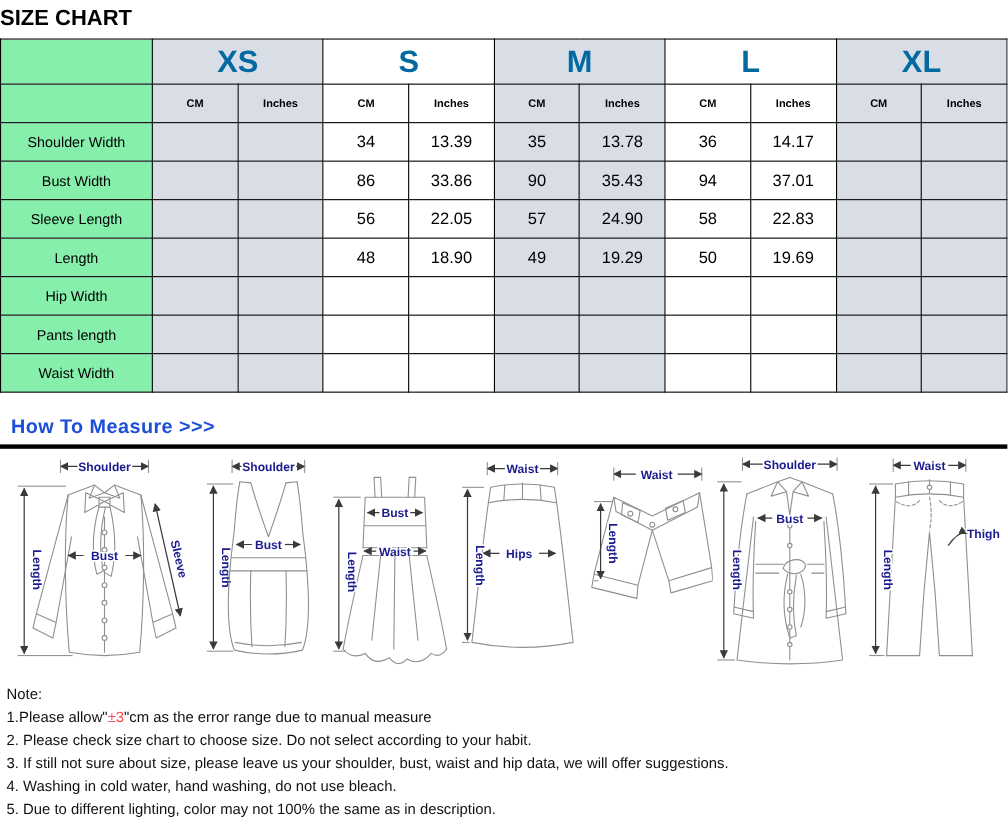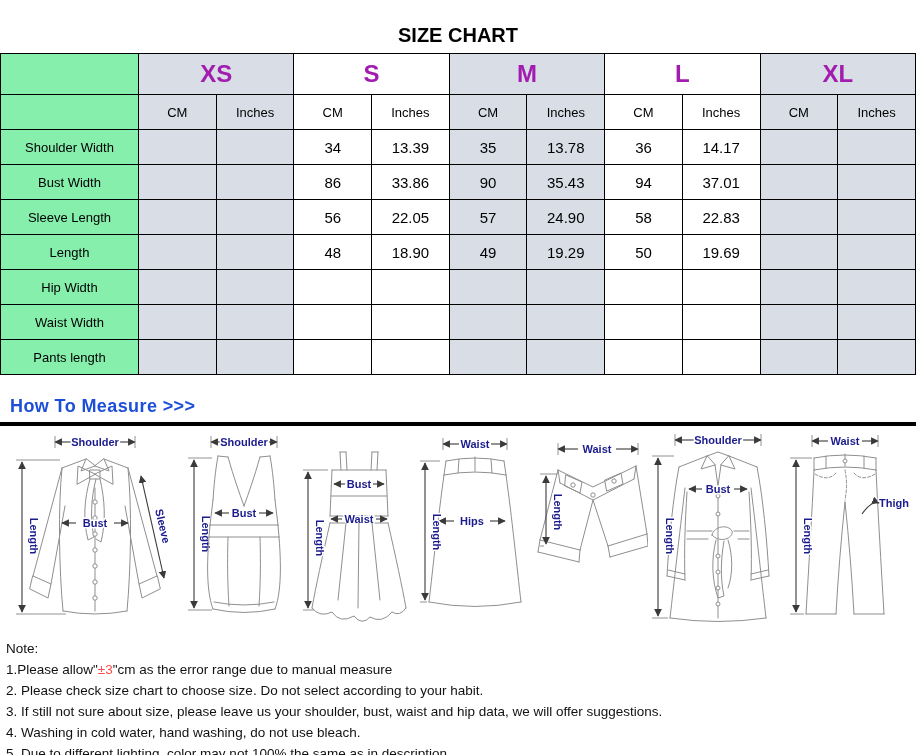--- a/index.html
+++ b/index.html
@@ -1,24 +1,24 @@
 <!DOCTYPE html>
 <html><head>
 <meta charset="utf-8">
 <style>
   html,body{margin:0;padding:0;}
   body{
     width:916px;height:755px;overflow:hidden;background:#ffffff;color:#000;
     font-family:"Liberation Sans",sans-serif;
   }
-  .title{text-align:center;font-weight:bold;font-size:20px;line-height:22px;padding:24px 0 7px;}
+  .title{font-weight:bold;font-size:20px;line-height:22px;padding:6px 0 7px;}
   table{border-collapse:collapse;width:916px;table-layout:fixed;}
   th,td{border:1px solid #000;text-align:center;vertical-align:middle;padding:0;overflow:hidden;white-space:nowrap;}
-  .size-h{font-size:24px;font-weight:bold;color:#a21caf;height:40px;}
-  .unit-h{font-size:13px;font-weight:normal;height:34px;}
+  .size-h{font-size:28px;font-weight:bold;color:#0369a1;height:40px;}
+  .unit-h{font-size:10px;font-weight:bold;height:34px;}
   .row-label{font-size:13px;height:34px;background:#86efac;}
   .val{font-size:15px;height:34px;}
   .shade{background:#d8dde6;}
   .htm-heading{color:#1d4ed8;font-size:18px;font-weight:bold;margin:21px 0 0 10px;letter-spacing:.4px;}
   .rule{height:4px;background:#000;margin-top:5px;}
   .figures{display:flex;justify-content:flex-end;align-items:flex-start;padding:2px 4px 0 4px;height:202px;}
   .figures svg{display:block;flex:0 0 auto;}
   svg text{fill:#1b1b8e;font-weight:bold;font-size:11px;text-anchor:middle;
     font-family:"Liberation Sans",sans-serif;paint-order:stroke;stroke:#ffffff;stroke-width:3px;}
   .garment{fill:none;stroke:#8f8f8f;stroke-width:1;stroke-linecap:round;stroke-linejoin:round;}
@@ -134,34 +134,34 @@
         <td class="val"></td>
         <td class="val"></td>
         <td class="val shade"></td>
         <td class="val shade"></td>
         <td class="val"></td>
         <td class="val"></td>
         <td class="val shade"></td>
         <td class="val shade"></td>
       </tr>
       <tr>
+        <td class="row-label">Pants length</td>
+        <td class="val shade"></td>
+        <td class="val shade"></td>
+        <td class="val"></td>
+        <td class="val"></td>
+        <td class="val shade"></td>
+        <td class="val shade"></td>
+        <td class="val"></td>
+        <td class="val"></td>
+        <td class="val shade"></td>
+        <td class="val shade"></td>
+      </tr>
+      <tr>
         <td class="row-label">Waist Width</td>
-        <td class="val shade"></td>
-        <td class="val shade"></td>
-        <td class="val"></td>
-        <td class="val"></td>
-        <td class="val shade"></td>
-        <td class="val shade"></td>
-        <td class="val"></td>
-        <td class="val"></td>
-        <td class="val shade"></td>
-        <td class="val shade"></td>
-      </tr>
-      <tr>
-        <td class="row-label">Pants length</td>
         <td class="val shade"></td>
         <td class="val shade"></td>
         <td class="val"></td>
         <td class="val"></td>
         <td class="val shade"></td>
         <td class="val shade"></td>
         <td class="val"></td>
         <td class="val"></td>
         <td class="val shade"></td>
         <td class="val shade"></td>

